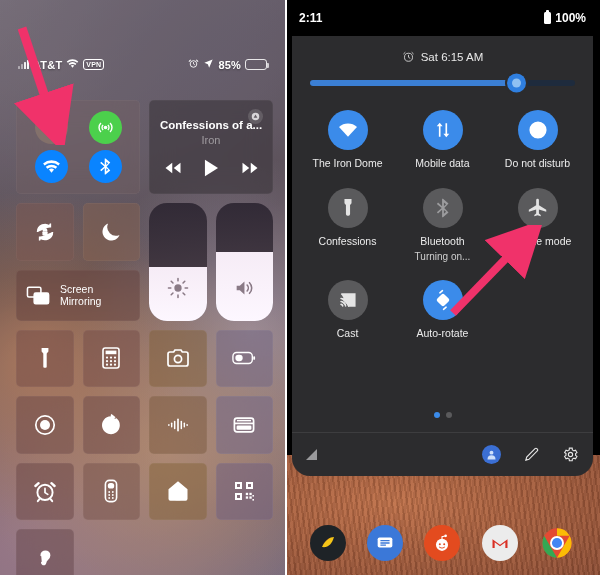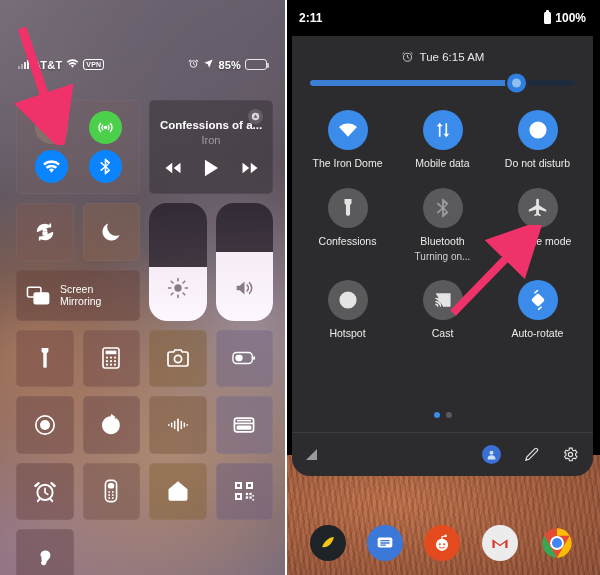--- a/index.html
+++ b/index.html
@@ -526,21 +526,21 @@
       </span>
     </div>
 
     <div class="qs-panel">
       <div class="qs-clockrow">
         <svg viewBox="0 0 24 24">
             <circle cx="12" cy="13.4" r="7.4"></circle>
             <path d="M12 9.6v3.8l2.6 1.7" stroke-linecap="round"></path>
             <path d="M5.6 4.6L3.2 6.9M18.4 4.6l2.4 2.3" stroke-linecap="round"></path>
           </svg>
-        <span>Tue 6:15 AM</span>
+        <span>Sat 6:15 AM</span>
       </div>
 
       <div class="qs-bright">
         <div class="bfill" style="width:78%"></div>
         <div class="bthumb" style="left:78%"></div>
       </div>
 
       <div class="qs-tiles">
 
         <div class="qs-tile">
@@ -592,30 +592,20 @@
 
         <div class="qs-tile">
           <span class="qs-ic">
             <svg viewBox="0 0 24 24">
                 <path d="M21 16v-2l-8-5V3.5a1.5 1.5 0 10-3 0V9l-8 5v2l8-2.5V18l-2 1.5V21l3.5-1 3.5 1v-1.5L13 18v-4.5L21 16z"></path>
               </svg>
           </span>
           <span class="qs-lbl">Airplane mode</span>
         </div>
 
-        <div class="qs-tile">
-          <span class="qs-ic">
-            <svg viewBox="0 0 24 24" fill="none" stroke="#e4e4e4" stroke-width="1.6">
-                <circle cx="12" cy="12" r="8.6"></circle>
-                <circle cx="12" cy="11.4" r="1.8" fill="#e4e4e4" stroke="none"></circle>
-                <path d="M9.2 8.6a4 4 0 000 5.6M14.8 8.6a4 4 0 010 5.6"></path>
-              </svg>
-          </span>
-          <span class="qs-lbl">Hotspot</span>
-        </div>
 
         <div class="qs-tile">
           <span class="qs-ic">
             <svg viewBox="0 0 24 24" fill="none" stroke="#e4e4e4" stroke-width="1.7">
                 <path d="M4.6 5.4h14.8v13.2H12"></path>
                 <path d="M4.4 13.6a5 5 0 015 5M4.4 16.8a1.8 1.8 0 011.8 1.8" stroke-linecap="round"></path>
                 <path d="M4.4 10.4a8.2 8.2 0 018.2 8.2" stroke-linecap="round"></path>
               </svg>
           </span>
           <span class="qs-lbl">Cast</span>

